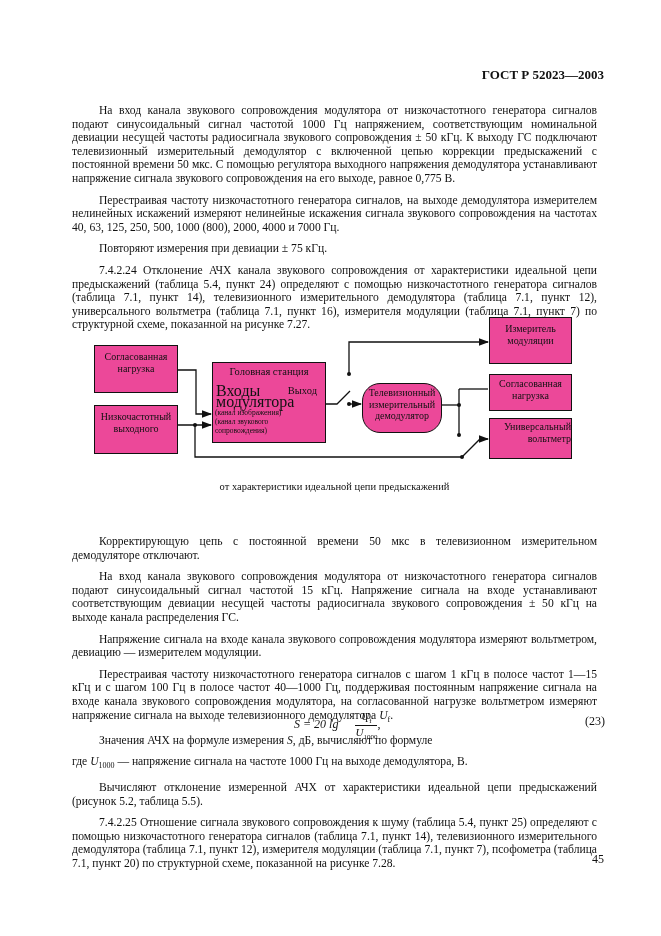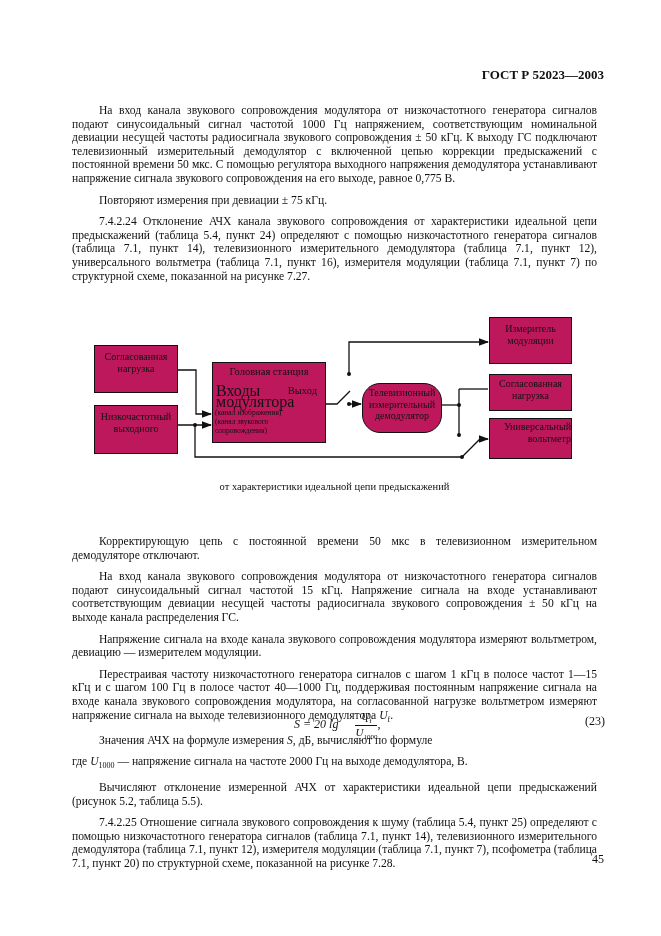--- a/index.html
+++ b/index.html
@@ -16,36 +16,37 @@
   .formula .eq { position: absolute; left: 230px; top: 10px; font-style: normal; }
   .formula .frac { display: inline-block; vertical-align: middle; text-align: center; margin-left: 14px; }
   .formula .num { display: block; border-bottom: 1px solid #111; padding: 0 2px; font-style: italic; font-size: 11px; }
   .formula .den { display: block; font-style: italic; font-size: 11px; }
   .formula sub { font-size: 7px; font-style: normal; }
   .formula .num sub { font-size: 7px; }
   .formula .eqno { position: absolute; right: 0; top: 14px; }
   .caption { position: absolute; top: 481px; left: 64px; width: 541px; text-align: center; font-size: 10.5px; line-height: 12px; }
   .page-no { position: absolute; top: 852px; right: 57px; font-size: 12px; }
   .diagram { position: absolute; left: 0; top: 0; width: 661px; height: 936px; pointer-events: none; }
-  .box { position: absolute; border: 1.5px solid #111; box-sizing: border-box; font-size: 10px; line-height: 11.5px; text-align: center; background: #be185d; pointer-events: auto; }
+  .box { position: absolute; border: 1.5px solid #111; box-sizing: border-box; font-size: 10px; line-height: 11.5px; text-align: center; background: #ec4899; pointer-events: auto; }
   .box .lbl { display: block; padding-top: 5px; }
   #hs { text-align: left; }
   #hs .title { display: block; text-align: center; padding-top: 3px; font-size: 10.5px; }
   #hs .inputs { position: absolute; left: 3px; top: 22px; font-size: 16px; line-height: 11px; }
   #hs .output { position: absolute; right: 8px; top: 22px; font-size: 10.5px; }
   #hs .small { position: absolute; left: 2px; top: 45px; font-size: 7.5px; line-height: 9px; }
   i.var { font-style: italic; }
 </style>
 </head>
 <body>
 
 <div class="header">ГОСТ Р 52023—2003</div>
 
 <div class="text" id="block1">
   <p>На вход канала звукового сопровождения модулятора от низкочастотного генератора сигналов подают синусоидальный сигнал частотой 1000 Гц напряжением, соответствующим номинальной девиации несущей частоты радиосигнала звукового сопровождения ± 50 кГц. К выходу ГС подключают телевизионный измерительный демодулятор с включенной цепью коррекции предыскажений с постоянной времени 50 мкс. С помощью регулятора выходного напряжения демодулятора устанавливают напряжение сигнала звукового сопровождения на его выходе, равное 0,775 В.</p>
+  <p>Перестраивая частоту низкочастотного генератора сигналов, на выходе демодулятора измерителем нелинейных искажений измеряют нелинейные искажения сигнала звукового сопровождения на частотах 40, 63, 125, 250, 500, 1000 (800), 2000, 4000 и 7000 Гц.</p>
   <p>Повторяют измерения при девиации ± 75 кГц.</p>
   <p>7.4.2.24 Отклонение АЧХ канала звукового сопровождения от характеристики идеальной цепи предыскажений (таблица 5.4, пункт 24) определяют с помощью низкочастотного генератора сигналов (таблица 7.1, пункт 14), телевизионного измерительного демодулятора (таблица 7.1, пункт 12), универсального вольтметра (таблица 7.1, пункт 16), измерителя модуляции (таблица 7.1, пункт 7) по структурной схеме, показанной на рисунке 7.27.</p>
 </div>
 
 <svg class="diagram" viewBox="0 0 661 936" width="661" height="936">
   <defs>
     <marker id="arr" markerWidth="8" markerHeight="6" refX="7" refY="3" orient="auto">
       <path d="M0,0 L8,3 L0,6 Z" fill="#111"></path>
     </marker>
   </defs>
@@ -124,18 +125,18 @@
     <i>S = 20 lg</i>
     <span class="frac">
       <span class="num"><span>U</span><sub>f</sub></span>
       <span class="den"><span>U</span><sub>1000</sub></span>
     </span><span>,</span>
   </span>
   <span class="eqno">(23)</span>
 </div>
 
 <div class="text" id="block3">
-  <p class="noind"><span>где </span><i class="var">U</i><sub style="font-size:8px;">1000</sub><span> — напряжение сигнала на частоте 2000 Гц на выходе демодулятора, В.</span></p>
+  <p class="noind"><span>где </span><i class="var">U</i><sub style="font-size:8px;">1000</sub><span> — напряжение сигнала на частоте 1000 Гц на выходе демодулятора, В.</span></p>
   <p>Вычисляют отклонение измеренной АЧХ от характеристики идеальной цепи предыскажений (рисунок 5.2, таблица 5.5).</p>
   <p>7.4.2.25 Отношение сигнала звукового сопровождения к шуму (таблица 5.4, пункт 25) определяют с помощью низкочастотного генератора сигналов (таблица 7.1, пункт 14), телевизионного измерительного демодулятора (таблица 7.1, пункт 12), измерителя модуляции (таблица 7.1, пункт 7), псофометра (таблица 7.1, пункт 20) по структурной схеме, показанной на рисунке 7.28.</p>
 </div>
 
 <div class="page-no">45</div>
 
 </body></html>

